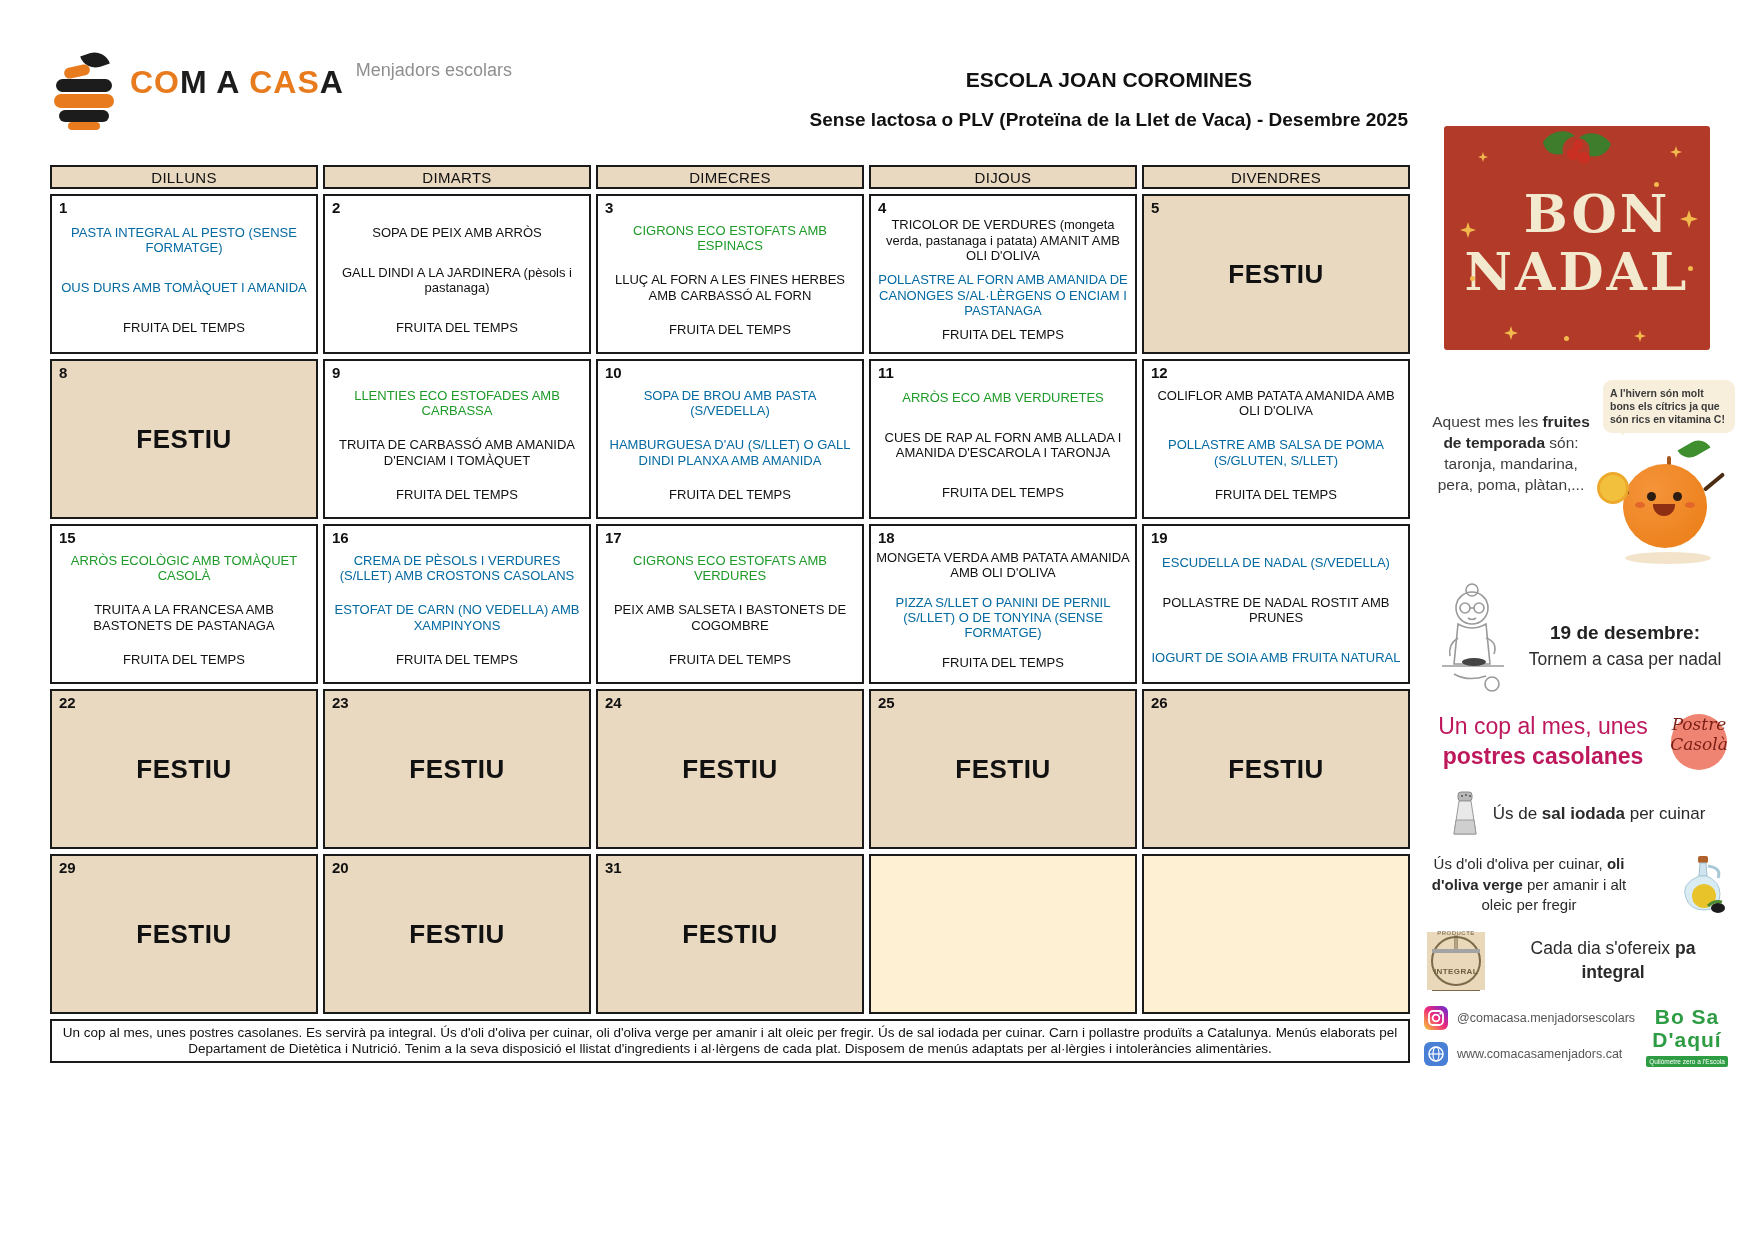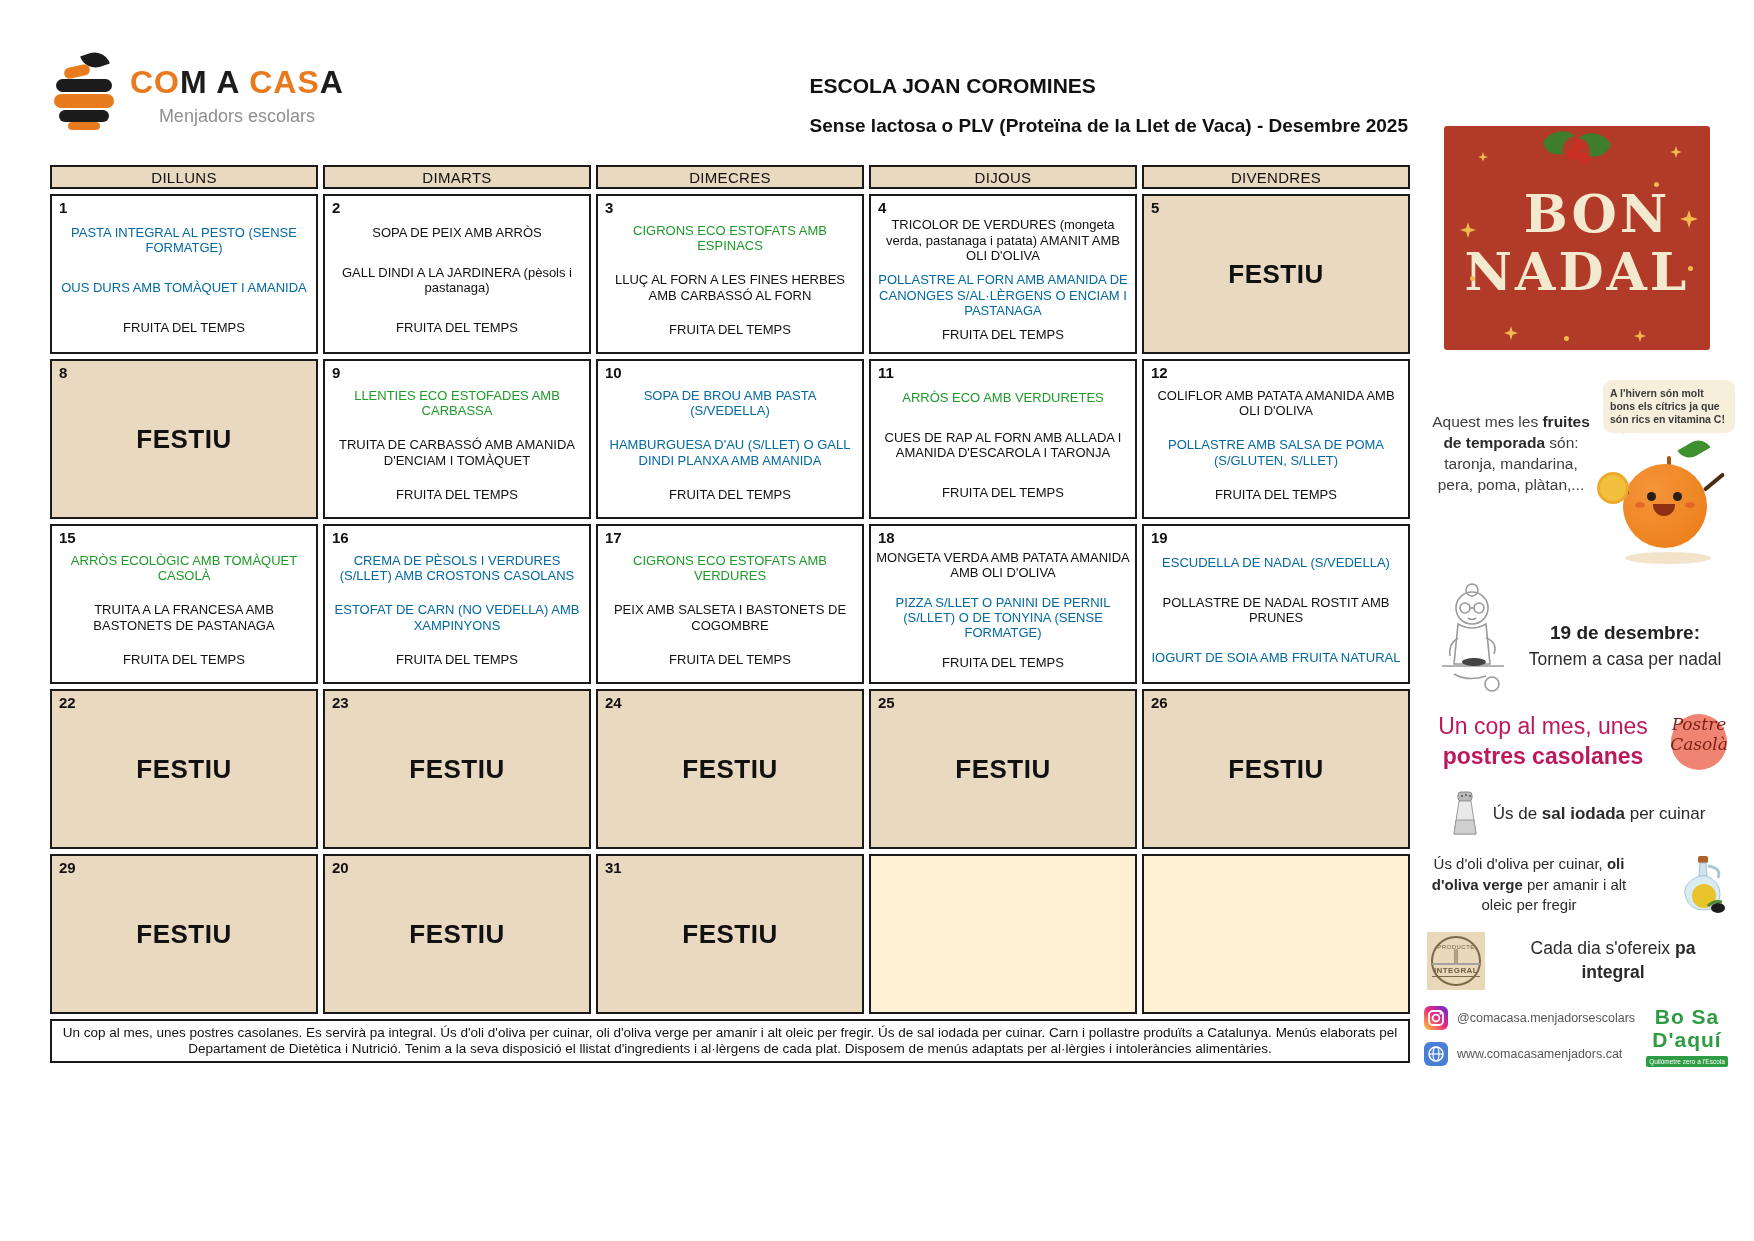--- a/index.html
+++ b/index.html
@@ -10,25 +10,25 @@
   #main{position:absolute;left:50px;top:50px;width:1360px;}
   .topbar{position:relative;height:115px;}
   .logo{position:absolute;left:4px;top:2px;display:flex;align-items:flex-start;}
   .apple{width:62px;height:76px;position:relative;margin-right:14px;}
   .apple .leaf{position:absolute;left:28px;top:0;width:26px;height:16px;background:#1c1c1c;border-radius:0 16px 0 16px;transform:rotate(-18deg);}
   .apple .s1{position:absolute;left:10px;top:14px;width:26px;height:11px;background:#e87b1e;border-radius:8px;transform:rotate(-12deg);}
   .apple .s2{position:absolute;left:2px;top:27px;width:56px;height:13px;background:#1c1c1c;border-radius:10px;}
   .apple .s3{position:absolute;left:0;top:42px;width:60px;height:14px;background:#e87b1e;border-radius:10px;}
   .apple .s4{position:absolute;left:5px;top:58px;width:50px;height:12px;background:#1c1c1c;border-radius:10px;}
   .apple .s5{position:absolute;left:14px;top:70px;width:32px;height:8px;background:#e87b1e;border-radius:8px;}
-  .brandcol{display:flex;flex-direction:column;}
+  .brandcol{display:flex;flex-direction:row;gap:12px;}
   .brand{font-size:32px;font-weight:bold;letter-spacing:1px;line-height:1;margin-top:14px;}
   .bp-orange{color:#e87b1e;} .bp-black{color:#1c1c1c;}
   .brandsub{font-size:18px;color:#8f8f8f;margin-top:8px;text-align:center;}
-  .titles{position:absolute;right:2px;top:24px;text-align:left;}
+  .titles{position:absolute;right:2px;top:18px;text-align:center;}
   .school{font-size:21px;font-weight:bold;}
   .menutitle{font-size:19px;font-weight:bold;margin-top:17px;}
 
   
   .cal{display:grid;grid-template-columns:repeat(5,1fr);grid-template-rows:24px repeat(5,160px);gap:5px;}
   .hcell{background:#ead9c1;border:2px solid #1a1a1a;display:flex;align-items:center;justify-content:center;font-size:15px;letter-spacing:.3px;}
   .cell{border:2px solid #1a1a1a;position:relative;background:#fff;}
   .cell.festiu{background:#ead9c1;display:flex;align-items:center;justify-content:center;}
   .cell.empty{background:#fdf0d3;}
   .daynum{position:absolute;top:3px;left:7px;font-weight:bold;font-size:15px;}
@@ -80,21 +80,21 @@
   .salttxt{font-size:17px;text-align:center;line-height:1.3;margin-left:12px;color:#2a2a2a;}
 
   .oilrow{margin-top:16px;width:306px;display:flex;align-items:center;justify-content:space-between;}
   .oiltxt{font-size:15px;text-align:center;line-height:1.35;color:#2a2a2a;width:210px;}
 
   .breadrow{margin-top:16px;width:300px;display:flex;align-items:center;justify-content:center;}
   .ibadge{flex:none;width:58px;height:58px;background:#e9d8ba;display:flex;align-items:center;justify-content:center;}
   .istamp{width:46px;height:46px;border:2px solid #7a6a48;border-radius:50%;display:flex;flex-direction:column;align-items:center;justify-content:center;color:#6f5f3e;}
   .istamp .t1{font-size:6px;letter-spacing:.5px;}
   .istamp .wheat{font-size:13px;line-height:1;}
-  .istamp .t2{font-size:8px;font-weight:bold;letter-spacing:.4px;border-top:2px solid #a3a3a3;border-bottom:1px solid #7a6a48;padding:1px 2px;}
+  .istamp .t2{font-size:8px;font-weight:bold;letter-spacing:.4px;border-top:4px solid #a3a3a3;border-bottom:1px solid #7a6a48;padding:14px 2px;}
   .breadtxt{font-size:17.5px;text-align:center;line-height:1.35;margin-left:14px;color:#2a2a2a;}
 
   .socialrow{margin-top:16px;width:306px;display:flex;}
   .soccol{display:flex;flex-direction:column;gap:12px;flex:1;}
   .socitem{display:flex;align-items:center;gap:9px;}
   .socitem span{font-size:12.5px;color:#555;}
   .bosalogo{flex:none;width:86px;text-align:center;}
   .bosa1{font-size:21px;font-weight:800;color:#2e9c43;letter-spacing:1px;line-height:1;}
   .bosa2{font-size:21px;font-weight:800;color:#2e9c43;letter-spacing:1px;line-height:1;margin-top:2px;}
   .bosatag{margin-top:4px;background:#2e9c43;color:#fff;font-size:6.5px;padding:2px 3px;border-radius:2px;display:inline-block;}

